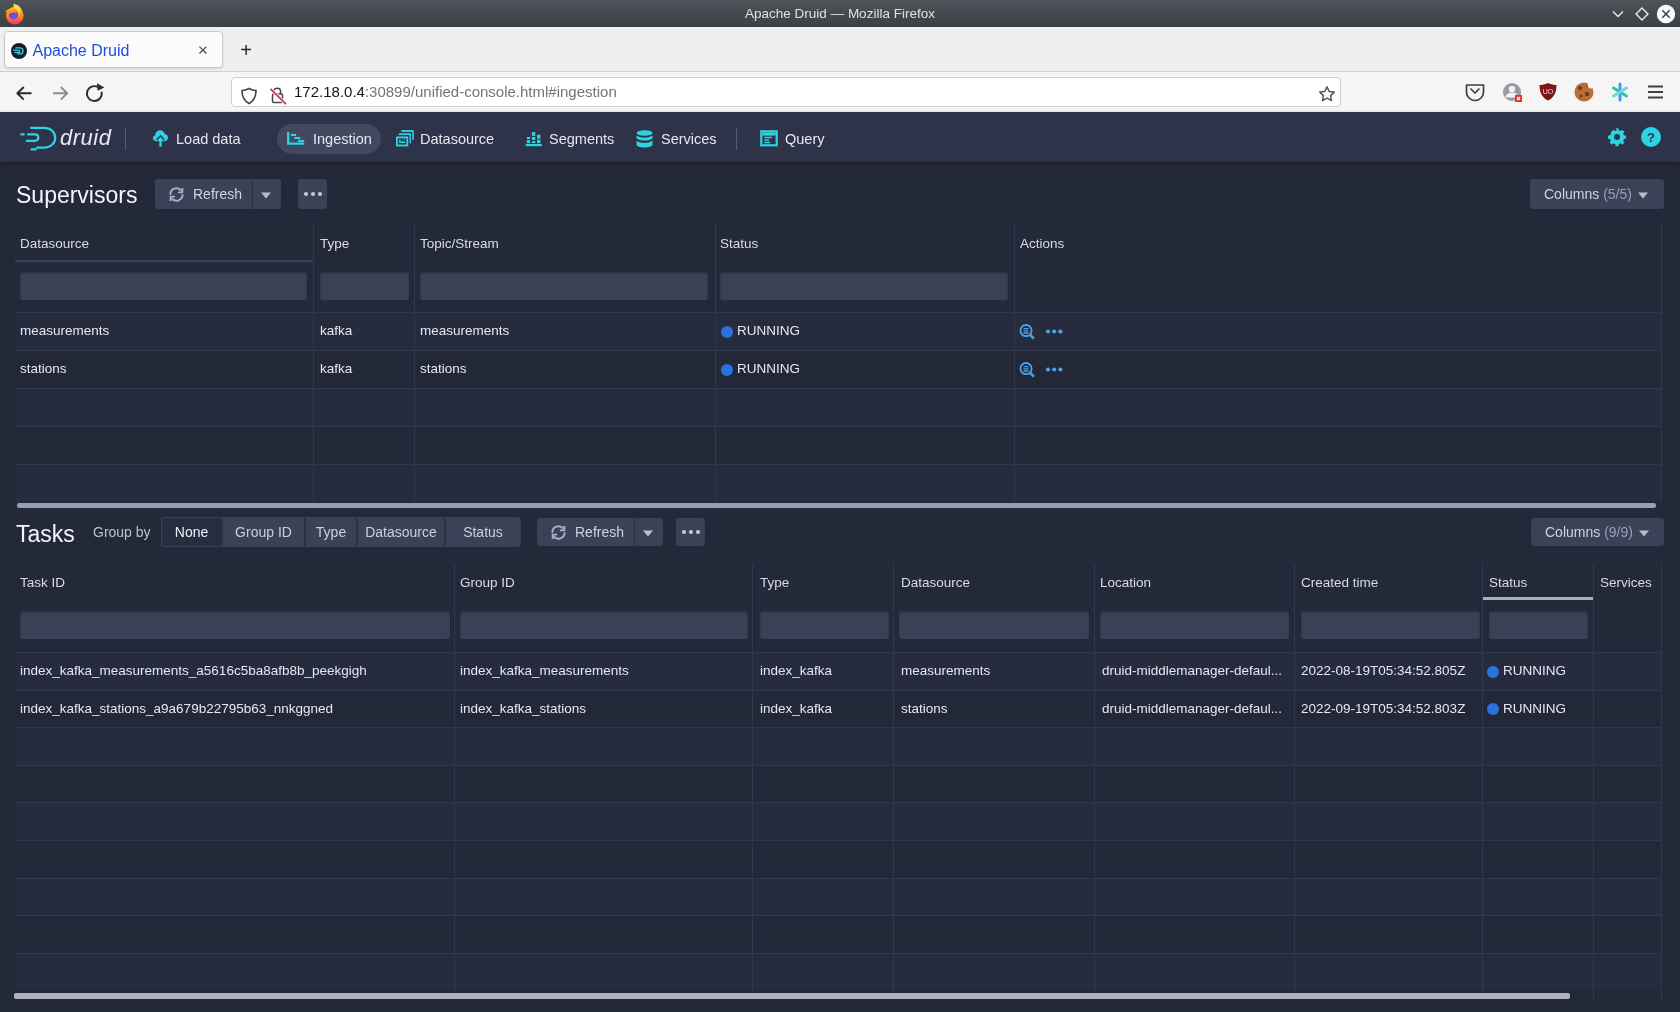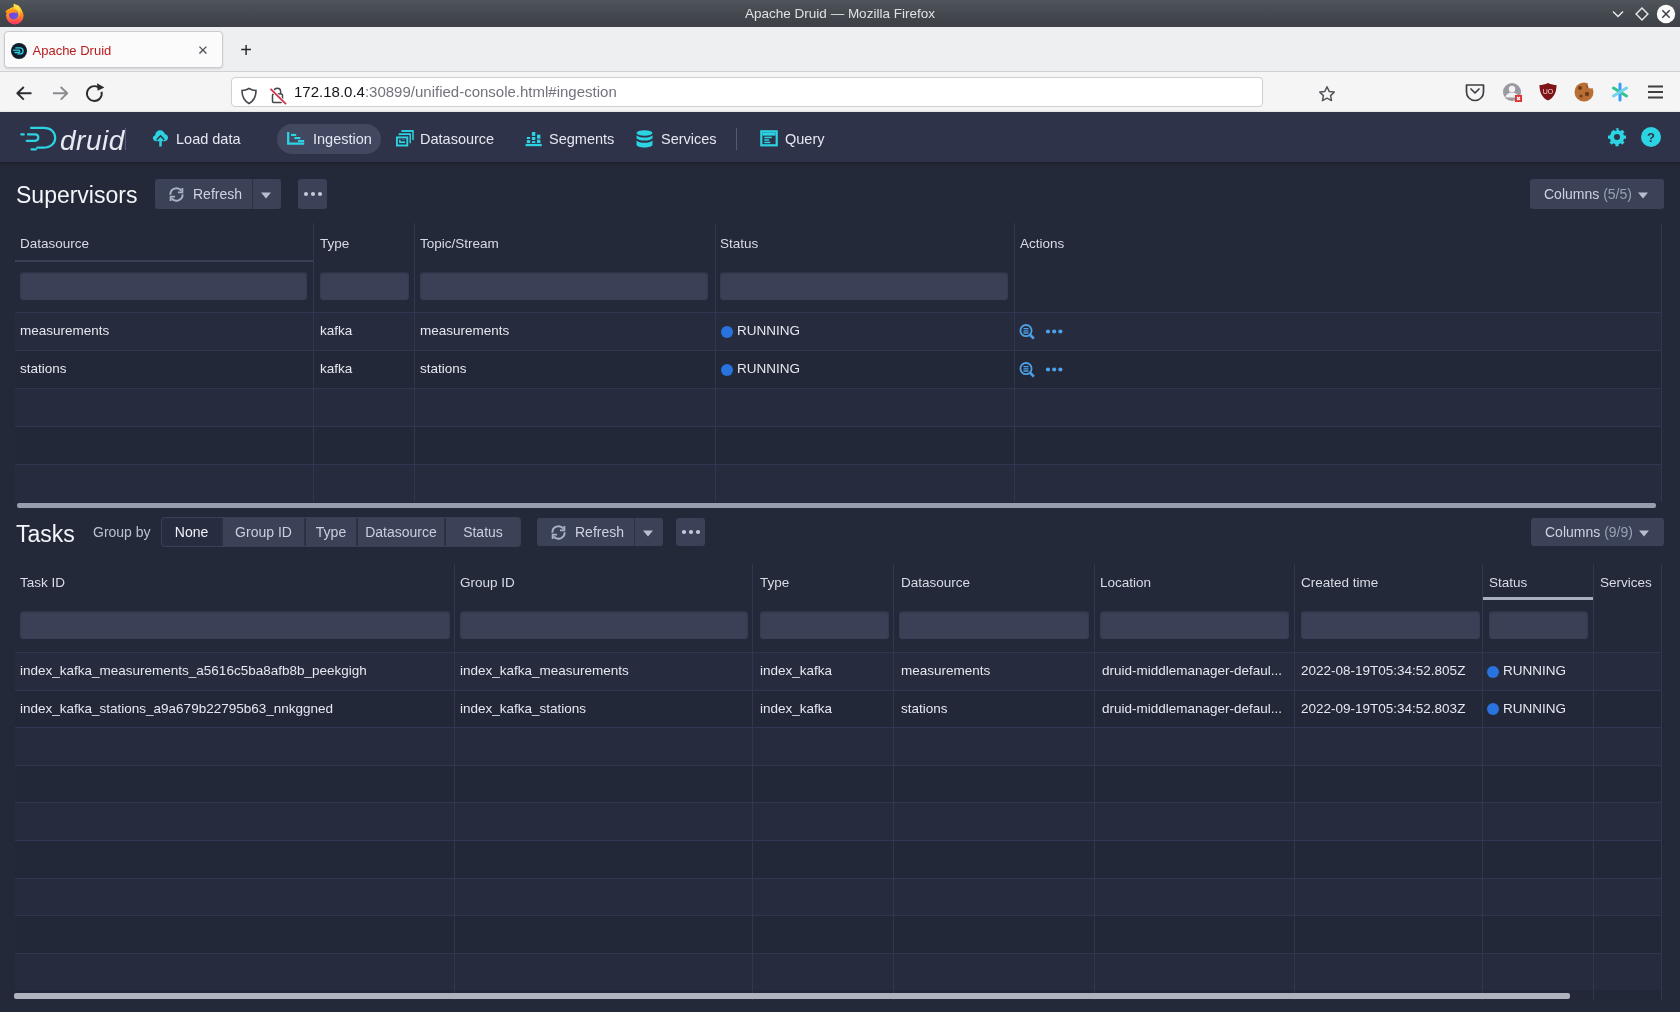--- a/index.html
+++ b/index.html
@@ -10,33 +10,33 @@
 
 
 #titlebar { position:absolute; top:0; left:0; width:1680px; height:27px;
   background:linear-gradient(180deg,#50545b 0%,#43474e 55%,#3d4147 100%); }
 #titlebar .title { position:absolute; top:0; left:0; width:1680px; height:27px;
   line-height:27px; text-align:center; color:#dfe1e4; font-size:13.5px; }
 #tabbar { position:absolute; top:27px; left:0; width:1680px; height:45px; background:#edeff0; }
 #tabbar::after { content:""; position:absolute; bottom:0; left:0; width:1680px; height:1px; background:#d0d0d3; }
 .tab { position:absolute; left:4px; top:4px; width:219px; height:37px; background:#fbfbfc;
   border:1px solid #cbcbcf; border-radius:4px; box-shadow:0 1px 2px rgba(0,0,0,0.12); }
-.tab .tabtitle { position:absolute; left:27.5px; top:1px; height:35px; line-height:35px; font-size:13px; color:#b91c1c; }
+.tab .tabtitle { position:absolute; left:27.5px; top:1px; height:35px; line-height:35px; font-size:16px; color:#1d4ed8; }
 .tab .close { position:absolute; right:7px; top:7px; width:24px; height:24px; color:#4f5058; font-size:13.5px; text-align:center; line-height:24px; }
 #newtab { position:absolute; left:233px; top:6px; width:26px; height:34px; color:#26262b; font-size:20px; text-align:center; line-height:34px; font-weight:400;}
 #navbar { position:absolute; top:72px; left:0; width:1680px; height:40px; background:#f5f5f6; }
-#urlbox { position:absolute; left:231px; top:5px; width:1032px; height:30px; background:#ffffff;
+#urlbox { position:absolute; left:231px; top:5px; width:1110px; height:30px; background:#ffffff;
   border:1px solid #cfcfd4; border-radius:4px; }
 #urltext { position:absolute; left:62px; top:0; height:28px; line-height:28px; font-size:15px; color:#73737e; }
 #urltext b { color:#15141a; font-weight:normal; }
 .navicon { position:absolute; top:0; }
 
 
 #appheader { position:absolute; top:112px; left:0; width:1680px; height:50px; background:#2f3349; box-shadow:0 1px 3px rgba(0,0,0,0.35); }
-#appheader .wordmark { position:absolute; left:60px; top:13px; font-size:28px; font-style:italic;
+#appheader .wordmark { position:absolute; left:60px; top:13px; font-size:22px; font-style:italic;
   color:#e6eaf2; letter-spacing:0.5px; }
 .vsep { position:absolute; top:16px; width:1px; height:22px; background:#545a72; }
 .navitem { position:absolute; top:12px; height:30px; line-height:30px; color:#e4e8f0; font-size:14.5px; }
 .pill { background:#424860; border-radius:15px; }
 
 
 .h2 { position:absolute; color:#f3f6fa; font-size:23px; font-weight:400; }
 .btn { position:absolute; background:#3b4157; border-radius:3px; color:#ccd3e1; font-size:14px; }
 .tblborder { position:absolute; background:#303750; }
 .rowlight { background:#262c3e; }

